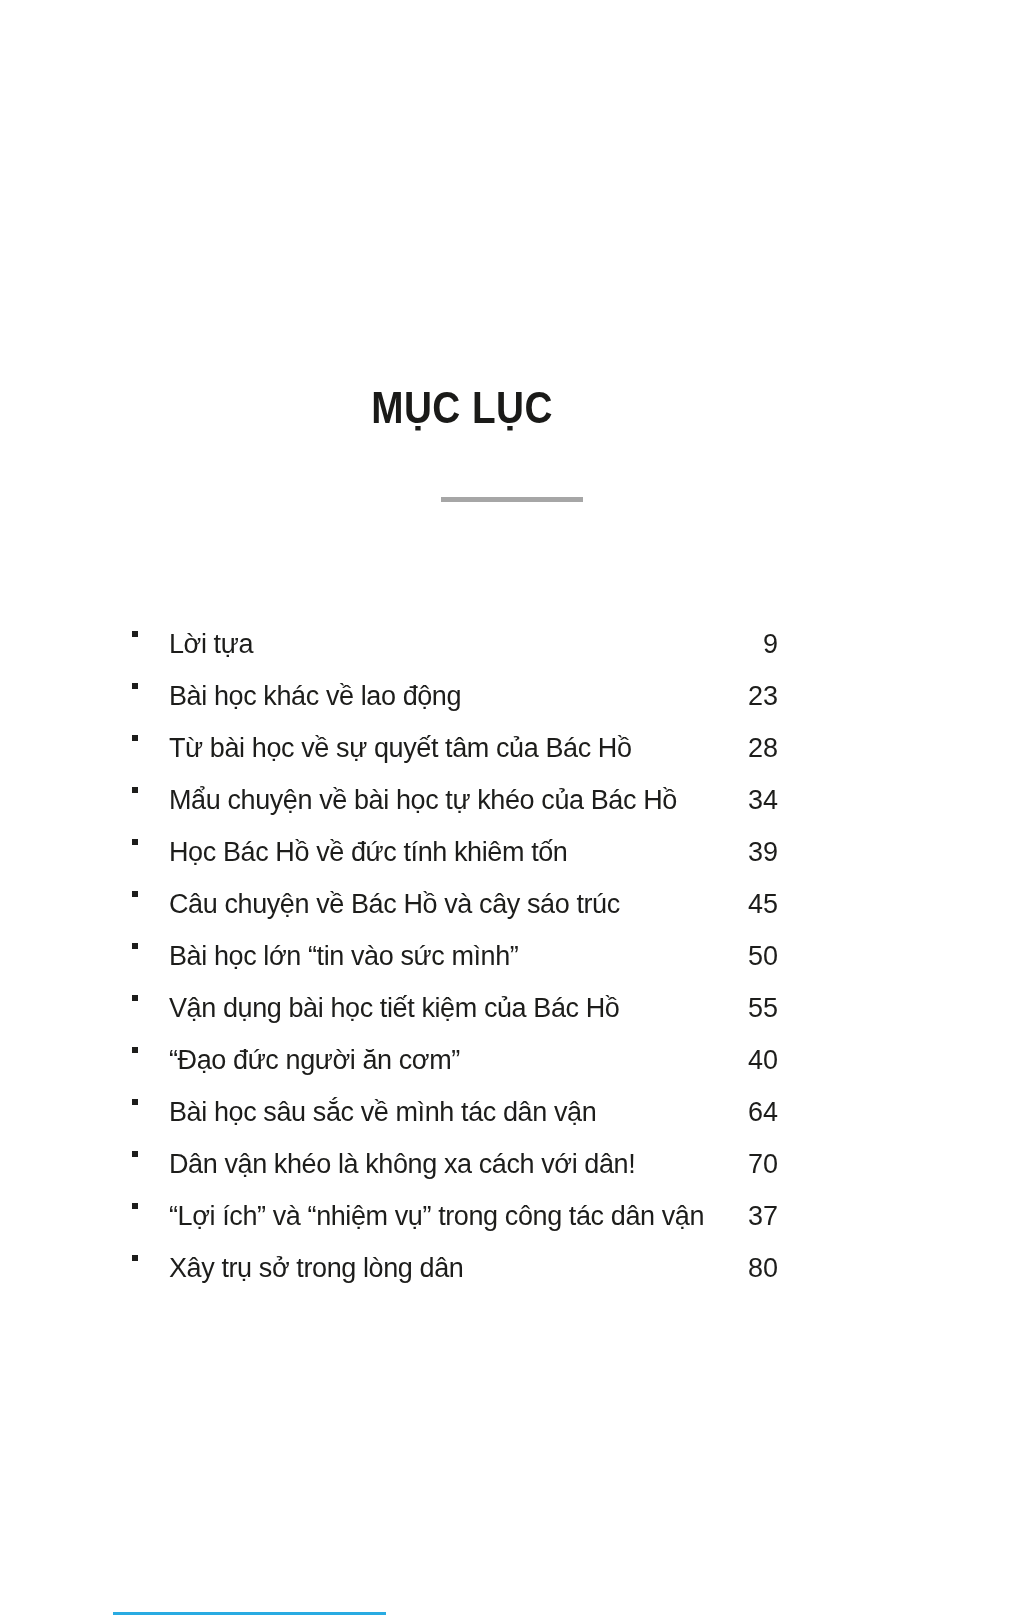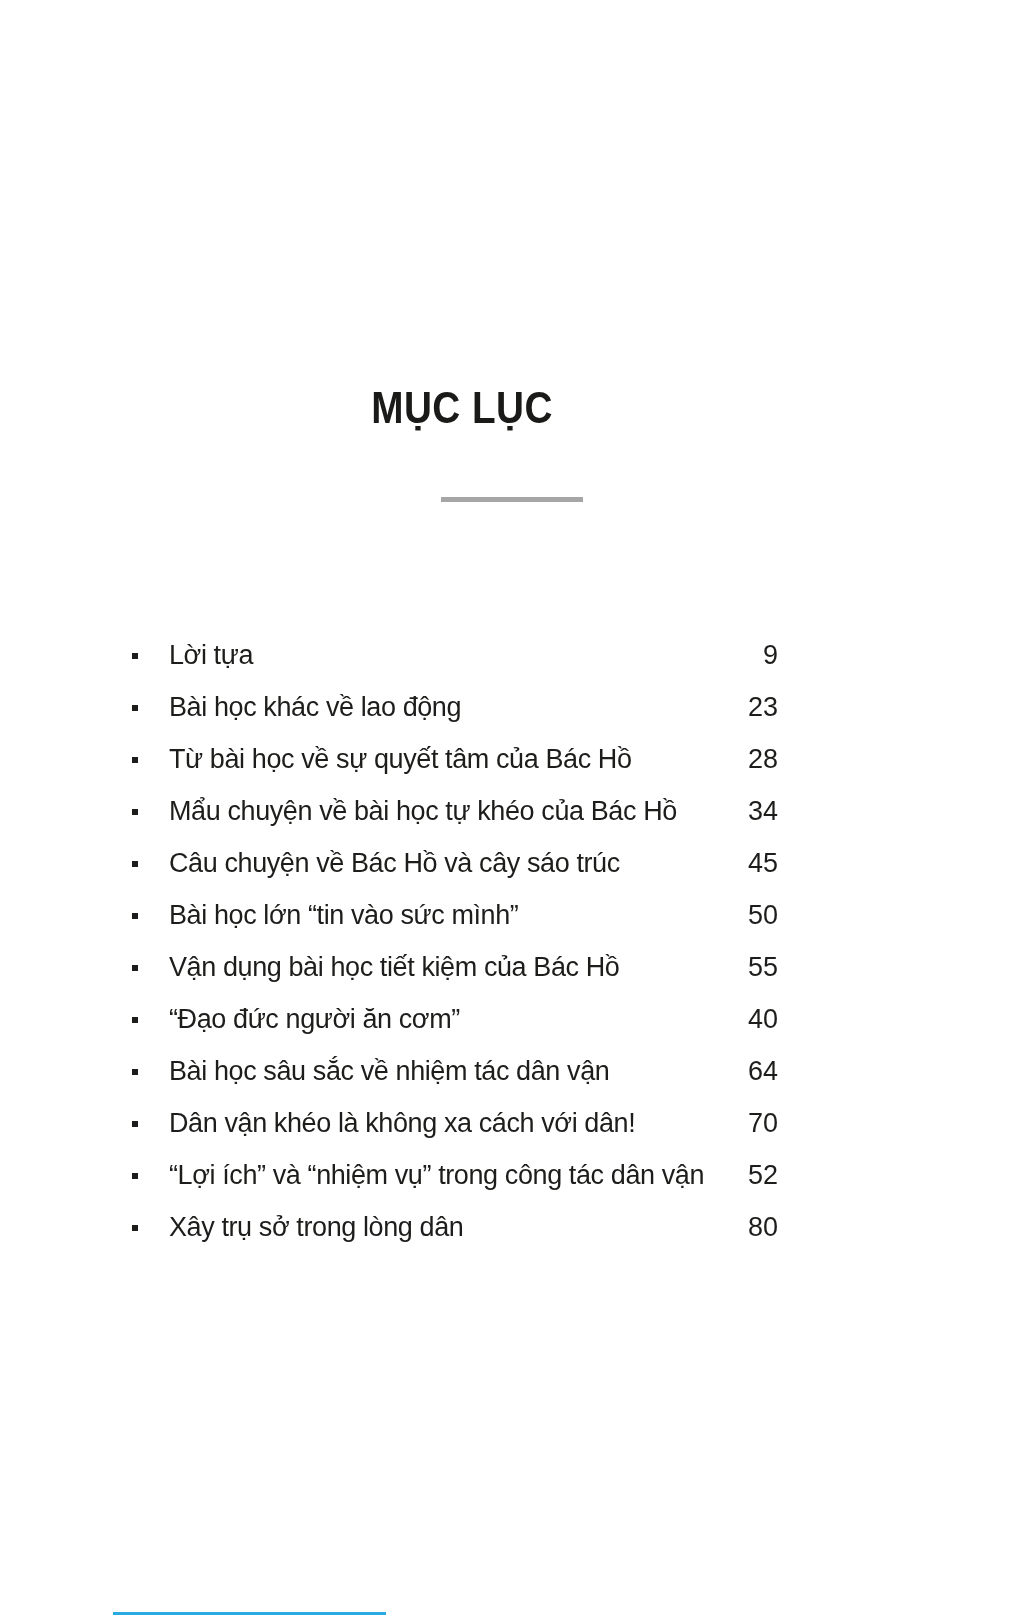--- a/index.html
+++ b/index.html
@@ -39,21 +39,20 @@
   }
   .toc-list {
     position: absolute;
     top: 629px;
     left: 132px;
     right: 146px;
   }
   .toc-row {
     height: 52px;
     display: flex;
-    align-items: center;
   }
   .toc-bullet {
     width: 6px;
     height: 6px;
     background: #1d1d1b;
     flex: 0 0 auto;
     margin-right: 31px;
     margin-top: 2px;
   }
   .toc-title {
@@ -108,20 +107,25 @@
         <span class="toc-title">Từ bài học về sự quyết tâm của Bác Hồ</span>
         <span class="toc-page">28</span>
       </div>
 
       <div class="toc-row">
         <span class="toc-bullet"></span>
         <span class="toc-title">Mẩu chuyện về bài học tự khéo của Bác Hồ</span>
         <span class="toc-page">34</span>
       </div>
 
+      <div class="toc-row">
+        <span class="toc-bullet"></span>
+        <span class="toc-title">Học Bác Hồ về đức tính khiêm tốn</span>
+        <span class="toc-page">39</span>
+      </div>
 
       <div class="toc-row">
         <span class="toc-bullet"></span>
         <span class="toc-title">Câu chuyện về Bác Hồ và cây sáo trúc</span>
         <span class="toc-page">45</span>
       </div>
 
       <div class="toc-row">
         <span class="toc-bullet"></span>
         <span class="toc-title">Bài học lớn “tin vào sức mình”</span>
@@ -135,34 +139,34 @@
       </div>
 
       <div class="toc-row">
         <span class="toc-bullet"></span>
         <span class="toc-title">“Đạo đức người ăn cơm”</span>
         <span class="toc-page">40</span>
       </div>
 
       <div class="toc-row">
         <span class="toc-bullet"></span>
-        <span class="toc-title">Bài học sâu sắc về nhiệm tác dân vận</span>
+        <span class="toc-title">Bài học sâu sắc về mình tác dân vận</span>
         <span class="toc-page">64</span>
       </div>
 
       <div class="toc-row">
         <span class="toc-bullet"></span>
         <span class="toc-title">Dân vận khéo là không xa cách với dân!</span>
         <span class="toc-page">70</span>
       </div>
 
       <div class="toc-row">
         <span class="toc-bullet"></span>
         <span class="toc-title">“Lợi ích” và “nhiệm vụ” trong công tác dân vận</span>
-        <span class="toc-page">52</span>
+        <span class="toc-page">37</span>
       </div>
 
       <div class="toc-row">
         <span class="toc-bullet"></span>
         <span class="toc-title">Xây trụ sở trong lòng dân</span>
         <span class="toc-page">80</span>
       </div>
     </div>
 
   <div class="bottom-accent"></div>

